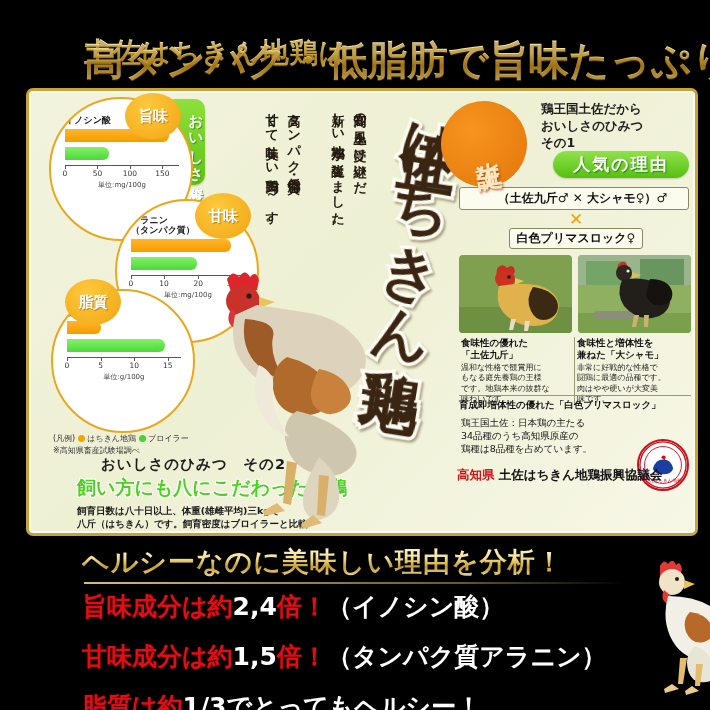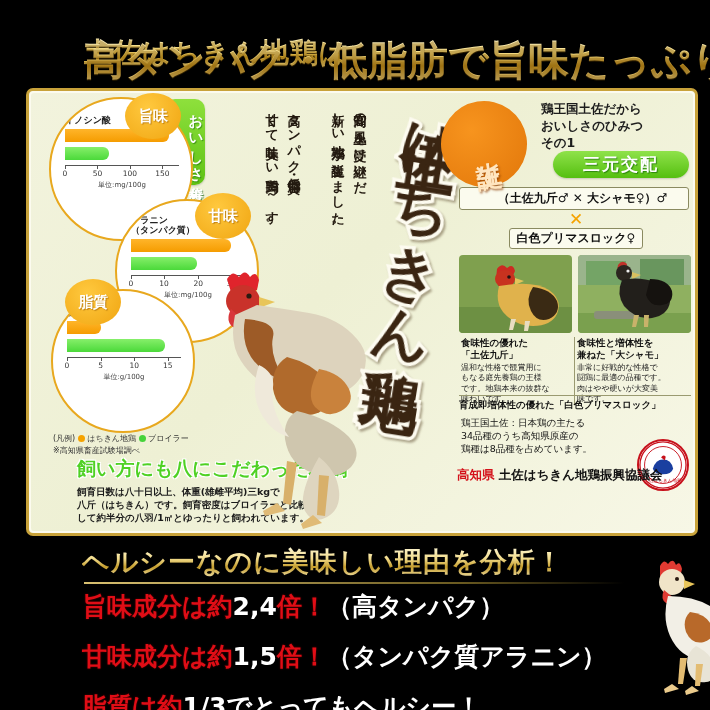--- a/index.html
+++ b/index.html
@@ -330,33 +330,34 @@
     </div>
     <div>※高知県畜産試験場調べ</div>
   </div>
 
   <div class="vtext vt1">高知の風土を受け継いだ</div>
   <div class="vtext vt2">新しい地鶏が誕生しました。</div>
   <div class="vtext vt4">高タンパク・低脂質の</div>
   <div class="vtext vt5">甘くて美味しい鶏肉で～す。</div>
 
   <div class="secret2">
+    <div class="s2-a">おいしさのひみつ　その2</div>
     <div class="s2-b">飼い方にも八にこだわった地鶏</div>
     <div class="s2-c">飼育日数は八十日以上、体重(雄雌平均)三kgで
 八斤（はちきん）です。飼育密度はブロイラーと比較
 して約半分の八羽/1㎡とゆったりと飼われています。</div>
   </div>
 
   <div class="rcol">
 
     <div class="tanjo">誕生</div>
     <div class="r-head">鶏王国土佐だから
 おいしさのひみつ
 その1</div>
-    <div class="sangen">三元交配</div>
+    <div class="sangen">人気の理由</div>
 
     <div class="cross-box cb1">（土佐九斤♂ ✕ 大シャモ♀）♂</div>
     <div class="xmark">✕</div>
     <div class="cross-box cb2">白色プリマスロック♀</div>
 
     <div class="photos">
       <div class="ph">
         <svg viewBox="0 0 113 78">
           <rect width="113" height="78" fill="#7fa04e"></rect>
           <rect y="52" width="113" height="26" fill="#6d9043"></rect>
@@ -429,21 +430,21 @@
       <span class="blk">土佐はちきん地鶏振興協議会</span>
     </div>
   </div>
 </div>
 
 <div class="footer">
   <div class="f-title">ヘルシーなのに美味しい理由を分析！</div>
   <div class="f-rule"></div>
 
   <div class="f-line fl1">
-    <span class="r">旨味成分は</span><span class="r">約</span><span class="w">2,4</span><span class="r">倍！</span><span class="w">（高タンパク）</span>
+    <span class="r">旨味成分は</span><span class="r">約</span><span class="w">2,4</span><span class="r">倍！</span><span class="w">（イノシン酸）</span>
   </div>
   <div class="f-line fl2">
     <span class="r">甘味成分は</span><span class="r">約</span><span class="w">1,5</span><span class="r">倍！</span><span class="w">（タンパク質アラニン）</span>
   </div>
   <div class="f-line fl3">
     <span class="r">脂質は</span><span class="r">約</span><span class="w">1/3</span><span class="w">でとってもヘルシー！</span>
   </div>
 
   <div class="f-hen">
     <svg viewBox="0 0 108 150">

